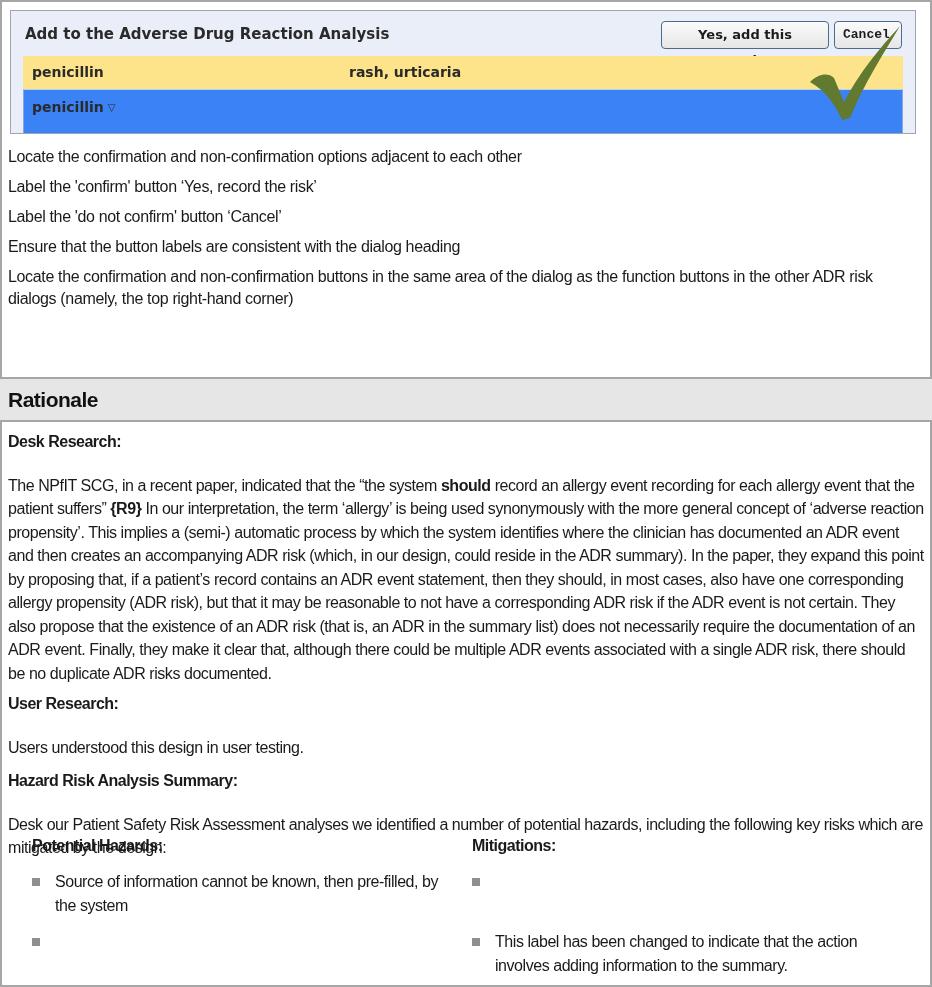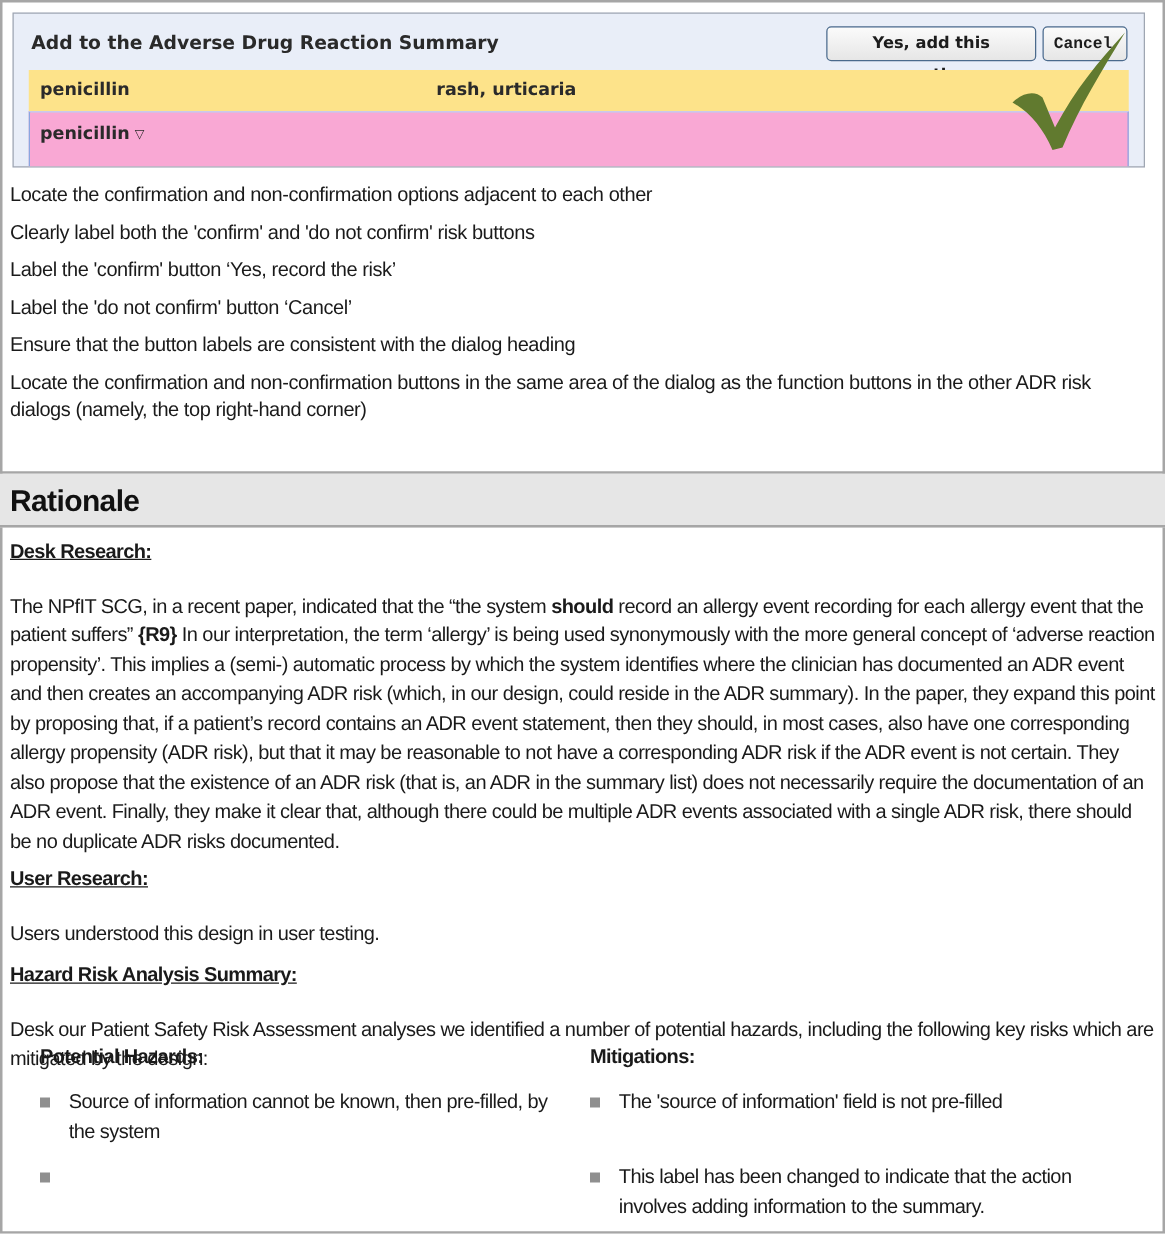--- a/index.html
+++ b/index.html
@@ -38,21 +38,21 @@
   .btn-cancel { left: 823px; width: 68px; text-align: left; font-family: Liberation Mono, monospace; }
   .adr-row {
     position: absolute; left: 12px; top: 45px; width: 880px; height: 33px;
     background: #fde38a;
     font-size: 14px; font-weight: bold; color: #2a2a2a;
   }
   .adr-row .drug { position: absolute; left: 9px; top: 8px; }
   .adr-row .reaction { position: absolute; left: 326px; top: 8px; }
   .adr-edit {
     position: absolute; left: 12px; top: 78px; width: 880px; height: 50px;
-    background: #f9a8d4;
+    background: #3b82f6;
     border-left: 1px solid #8aa6e0; border-right: 1px solid #8aa6e0; border-top: 1px solid #bcd0f2;
     font-size: 14px; font-weight: bold; color: #2a2a2a;
   }
   .adr-edit .drug-select { position: absolute; left: 8px; top: 9px; cursor: pointer; }
   .adr-edit .caret { font-size: 10px; margin-left: 4px; position: relative; top: -1px; font-weight: normal; }
   .checkmark {
     position: absolute; left: 808px; top: 22px; width: 100px; height: 100px; pointer-events: none;
   }
 
   .guidelines {
@@ -63,29 +63,29 @@
   .guideline { margin-bottom: 8px; }
 
   
   .rationale-header {
     position: absolute; left: 0; top: 379px; width: 932px; height: 43px;
     background: #e6e6e6;
     border-bottom: 2px solid #a6a6a6;
   }
   .rationale-header h2 {
     position: absolute; left: 8px; top: 9px;
-    font-size: 24px; font-weight: bold; color: #111; letter-spacing: -0.5px;
+    font-size: 21px; font-weight: bold; color: #111; letter-spacing: -0.5px;
   }
 
   
   .rationale-body {
     position: absolute; left: 8px; top: 430px; width: 918px;
     font-size: 16px; line-height: 23.5px; color: #1a1a1a; letter-spacing: -0.45px;
   }
-  .sub-heading { font-weight: bold; margin-bottom: 7px; letter-spacing: -0.5px; text-decoration: underline; }
+  .sub-heading { font-weight: bold; margin-bottom: 7px; letter-spacing: -0.5px; }
   .para { margin-bottom: 7px; margin-top: 20px; }
   .para b { font-weight: bold; }
 
   .hazard-table {
     position: absolute; left: 0; top: 828px; width: 932px;
     font-size: 16px; line-height: 24px; color: #1a1a1a; letter-spacing: -0.45px;
   }
   .col { position: absolute; top: 0; }
   .col-hazards { left: 32px; width: 420px; }
   .col-mitigations { left: 472px; width: 440px; }
@@ -95,40 +95,39 @@
     position: absolute; left: 0; top: 8px; width: 8px; height: 8px; background: #8f8f8f;
   }
 </style>
 </head>
 <body>
 
 <div class="page-frame"></div>
 
 <div class="top-section">
   <div class="dialog">
-    <div class="dialog-title">Add to the Adverse Drug Reaction Summary</div>
+    <div class="dialog-title">Add to the Adverse Drug Reaction Analysis</div>
     <button class="btn btn-yes">Yes, add this reaction</button>
     <button class="btn btn-cancel">Cancel</button>
     <div class="adr-row">
       <span class="drug">penicillin</span>
       <span class="reaction">rash, urticaria</span>
     </div>
     <div class="adr-edit">
       <span class="drug-select">
         <span>penicillin</span><span class="caret">▽</span>
       </span>
     </div>
   </div>
   <svg class="checkmark" viewBox="0 0 100 100">
     <path d="M2 60 C10 52 20 50 26 56 L36 80 C52 50 70 28 92 4 C74 34 56 62 42 96 L34 98 C26 80 16 68 2 60 Z" fill="#617a2f"></path>
   </svg>
 
   <div class="guidelines">
     <div class="guideline">Locate the confirmation and non-confirmation options adjacent to each other</div>
-    <div class="guideline">Clearly label both the 'confirm' and 'do not confirm' risk buttons</div>
     <div class="guideline">Label the 'confirm' button ‘Yes, record the risk’</div>
     <div class="guideline">Label the 'do not confirm' button ‘Cancel’</div>
     <div class="guideline">Ensure that the button labels are consistent with the dialog heading</div>
     <div class="guideline">Locate the confirmation and non-confirmation buttons in the same area of the dialog as the function buttons in the other ADR risk dialogs (namely, the top right-hand corner)</div>
   </div>
 </div>
 
 <div class="rationale-header">
   <h2>Rationale</h2>
 </div>
@@ -152,20 +151,19 @@
       <span>Source of information cannot be known, then pre-filled, by the system</span>
     </div>
     <div class="bullet-item">
       <span class="bullet"></span>
     </div>
   </div>
   <div class="col col-mitigations">
     <div class="col-heading">Mitigations:</div>
     <div class="bullet-item">
       <span class="bullet"></span>
-      <span>The 'source of information' field is not pre-filled</span>
     </div>
     <div class="bullet-item">
       <span class="bullet"></span>
       <span>This label has been changed to indicate that the action involves adding information to the summary.</span>
     </div>
   </div>
 </div>
 
 </body></html>

